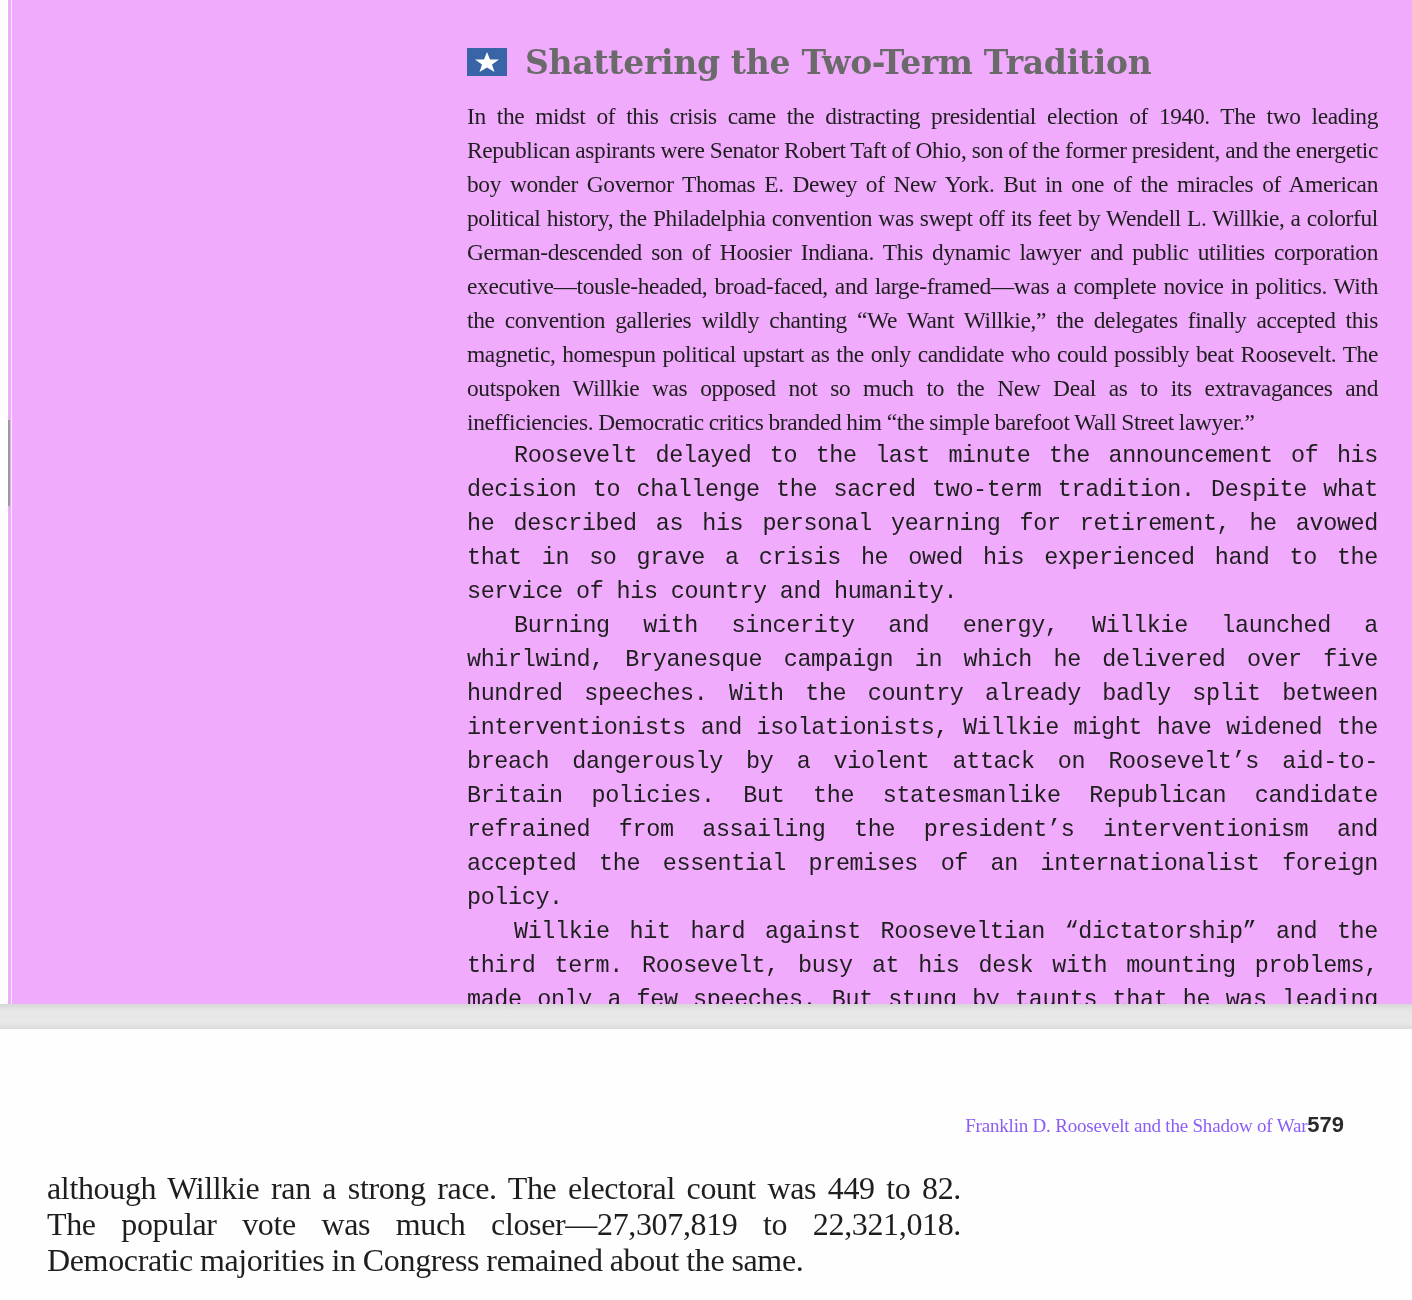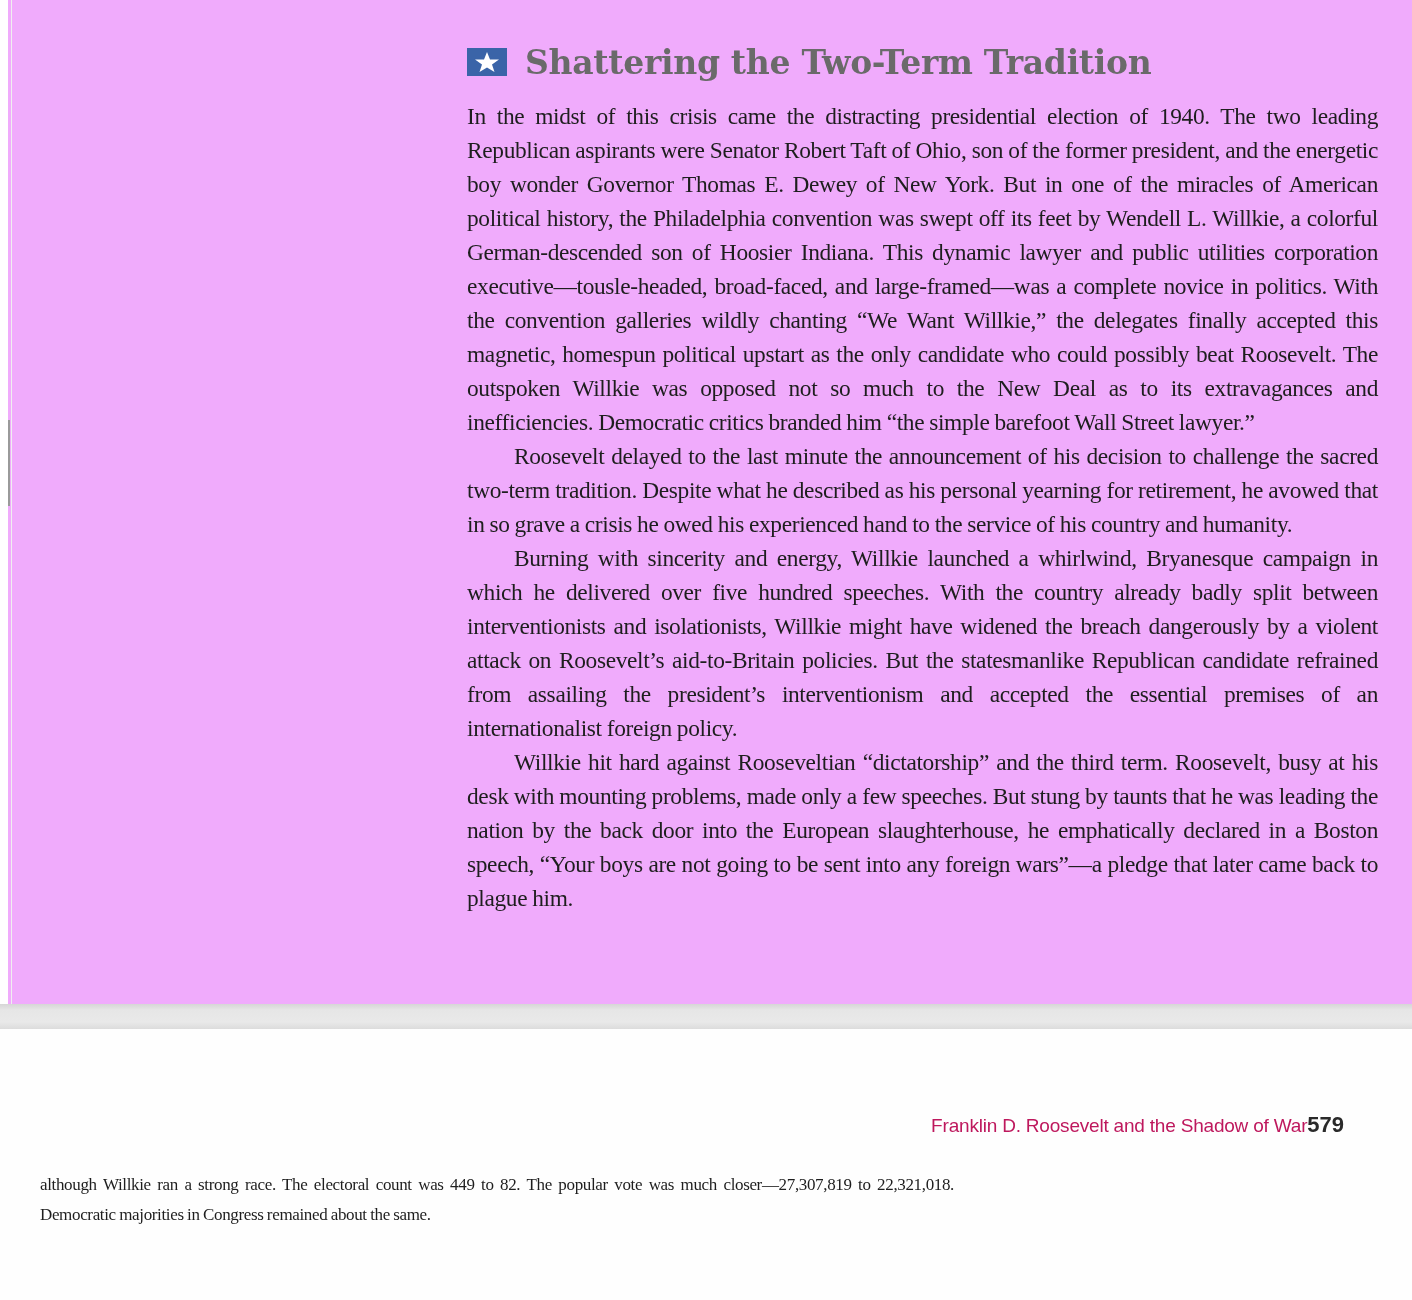--- a/index.html
+++ b/index.html
@@ -43,36 +43,36 @@
     font-family: "DejaVu Serif", "Liberation Serif", serif;
     font-weight: bold; font-size: 33px; color: #6a6a6a;
     letter-spacing: -0.3px; white-space: nowrap;
   }
   .body-text {
     position: absolute; left: 459px; top: 99px; width: 911px;
     font-size: 23.4px; line-height: 34px; text-align: justify;
     letter-spacing: -0.35px; word-spacing: -0.5px;
   }
   .body-text p { margin: 0; }
-  .body-text p.indent { text-indent: 47px; }
+  .body-text p.indent { text-indent: 47px; font-family: Liberation Mono, monospace; }
   .running-head {
     position: absolute; right: 68px; top: 1097px;
     display: flex; align-items: baseline; white-space: nowrap;
   }
   .running-title {
-    font-family: Liberation Sans, sans-serif;
-    font-size: 19px; color: #be185d; letter-spacing: -0.2px; margin-top: 18px;
+    font-family: Liberation Serif, serif;
+    font-size: 19px; color: #8b5cf6; letter-spacing: -0.2px; margin-top: 18px;
   }
   .page-number {
     font-family: "Liberation Sans", "DejaVu Sans", sans-serif;
     font-weight: bold; font-size: 22px; color: #2a2a2a; 
   }
   .continued-text {
-    position: absolute; left: 40px; top: 1170px; width: 914px;
-    font-size: 17px; line-height: 30px; text-align: justify;
+    position: absolute; left: 47px; top: 1170px; width: 914px;
+    font-size: 32px; line-height: 36px; text-align: justify;
     letter-spacing: -0.35px; word-spacing: -0.5px;
   }
   .continued-text p { margin: 0; }
 </style>
 </head>
 <body>
 
 <div class="page-top">
   <div class="page-edge-faint"></div>
   <div class="page-edge"></div>

